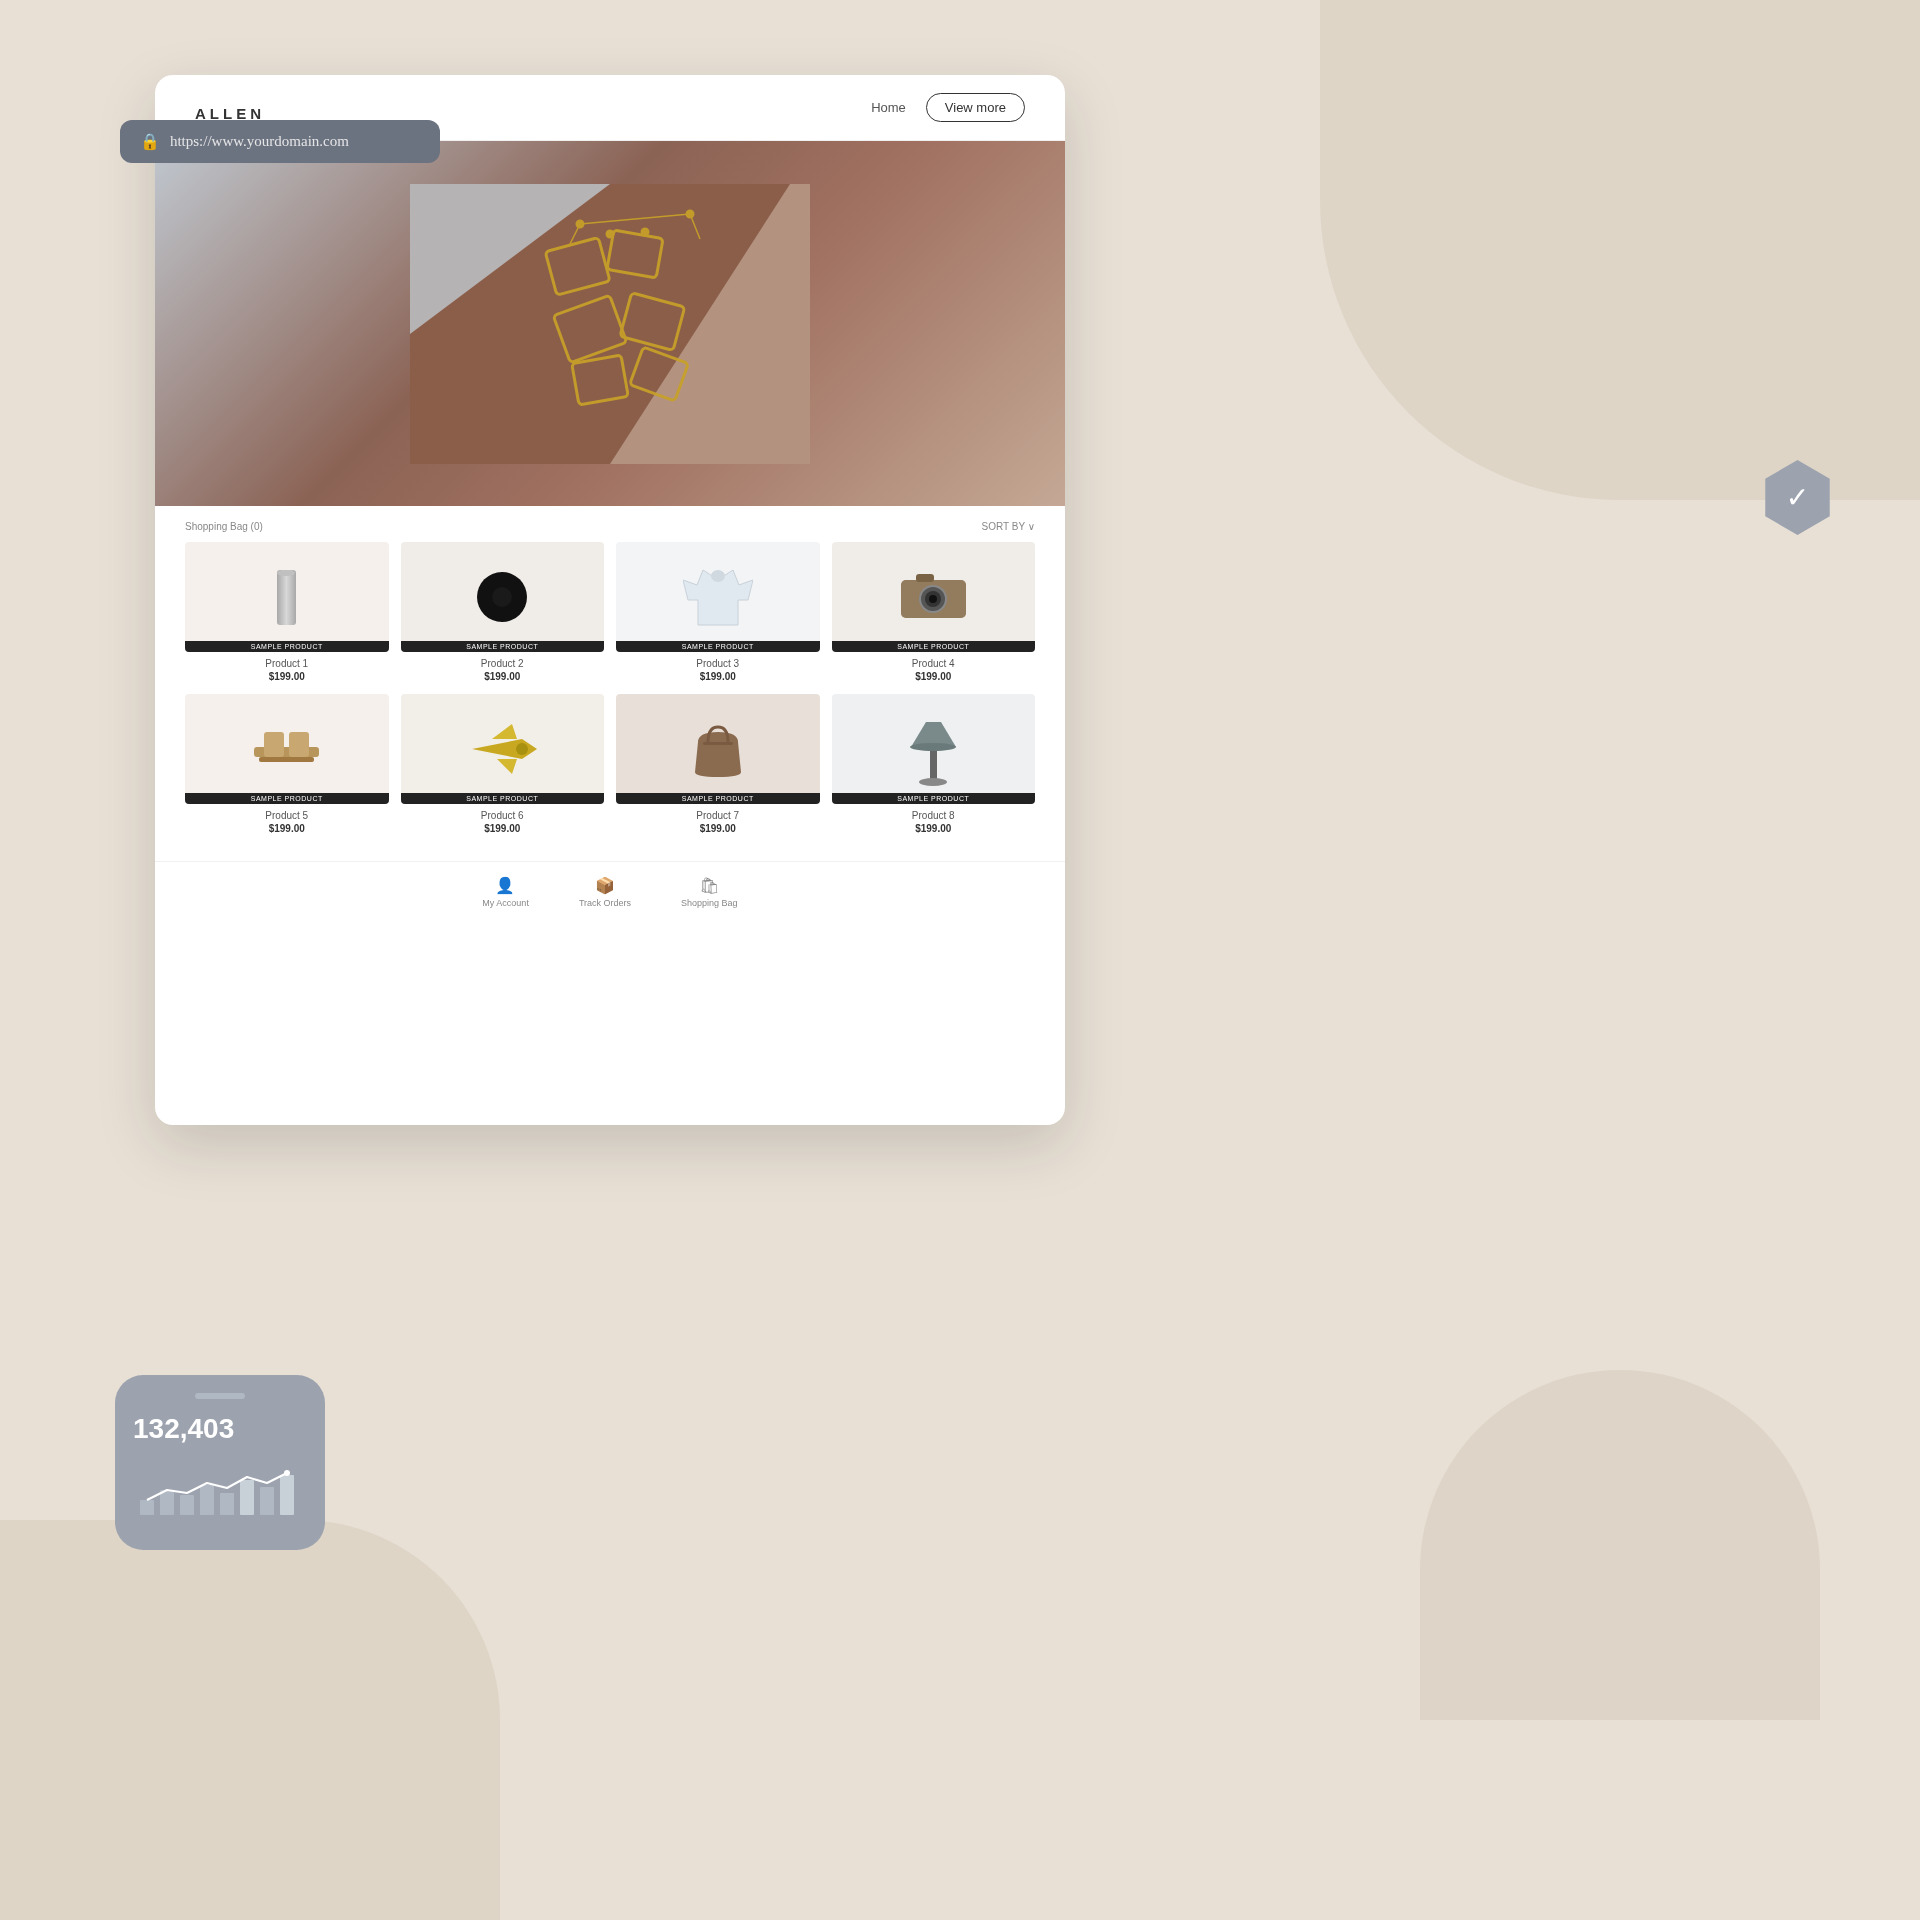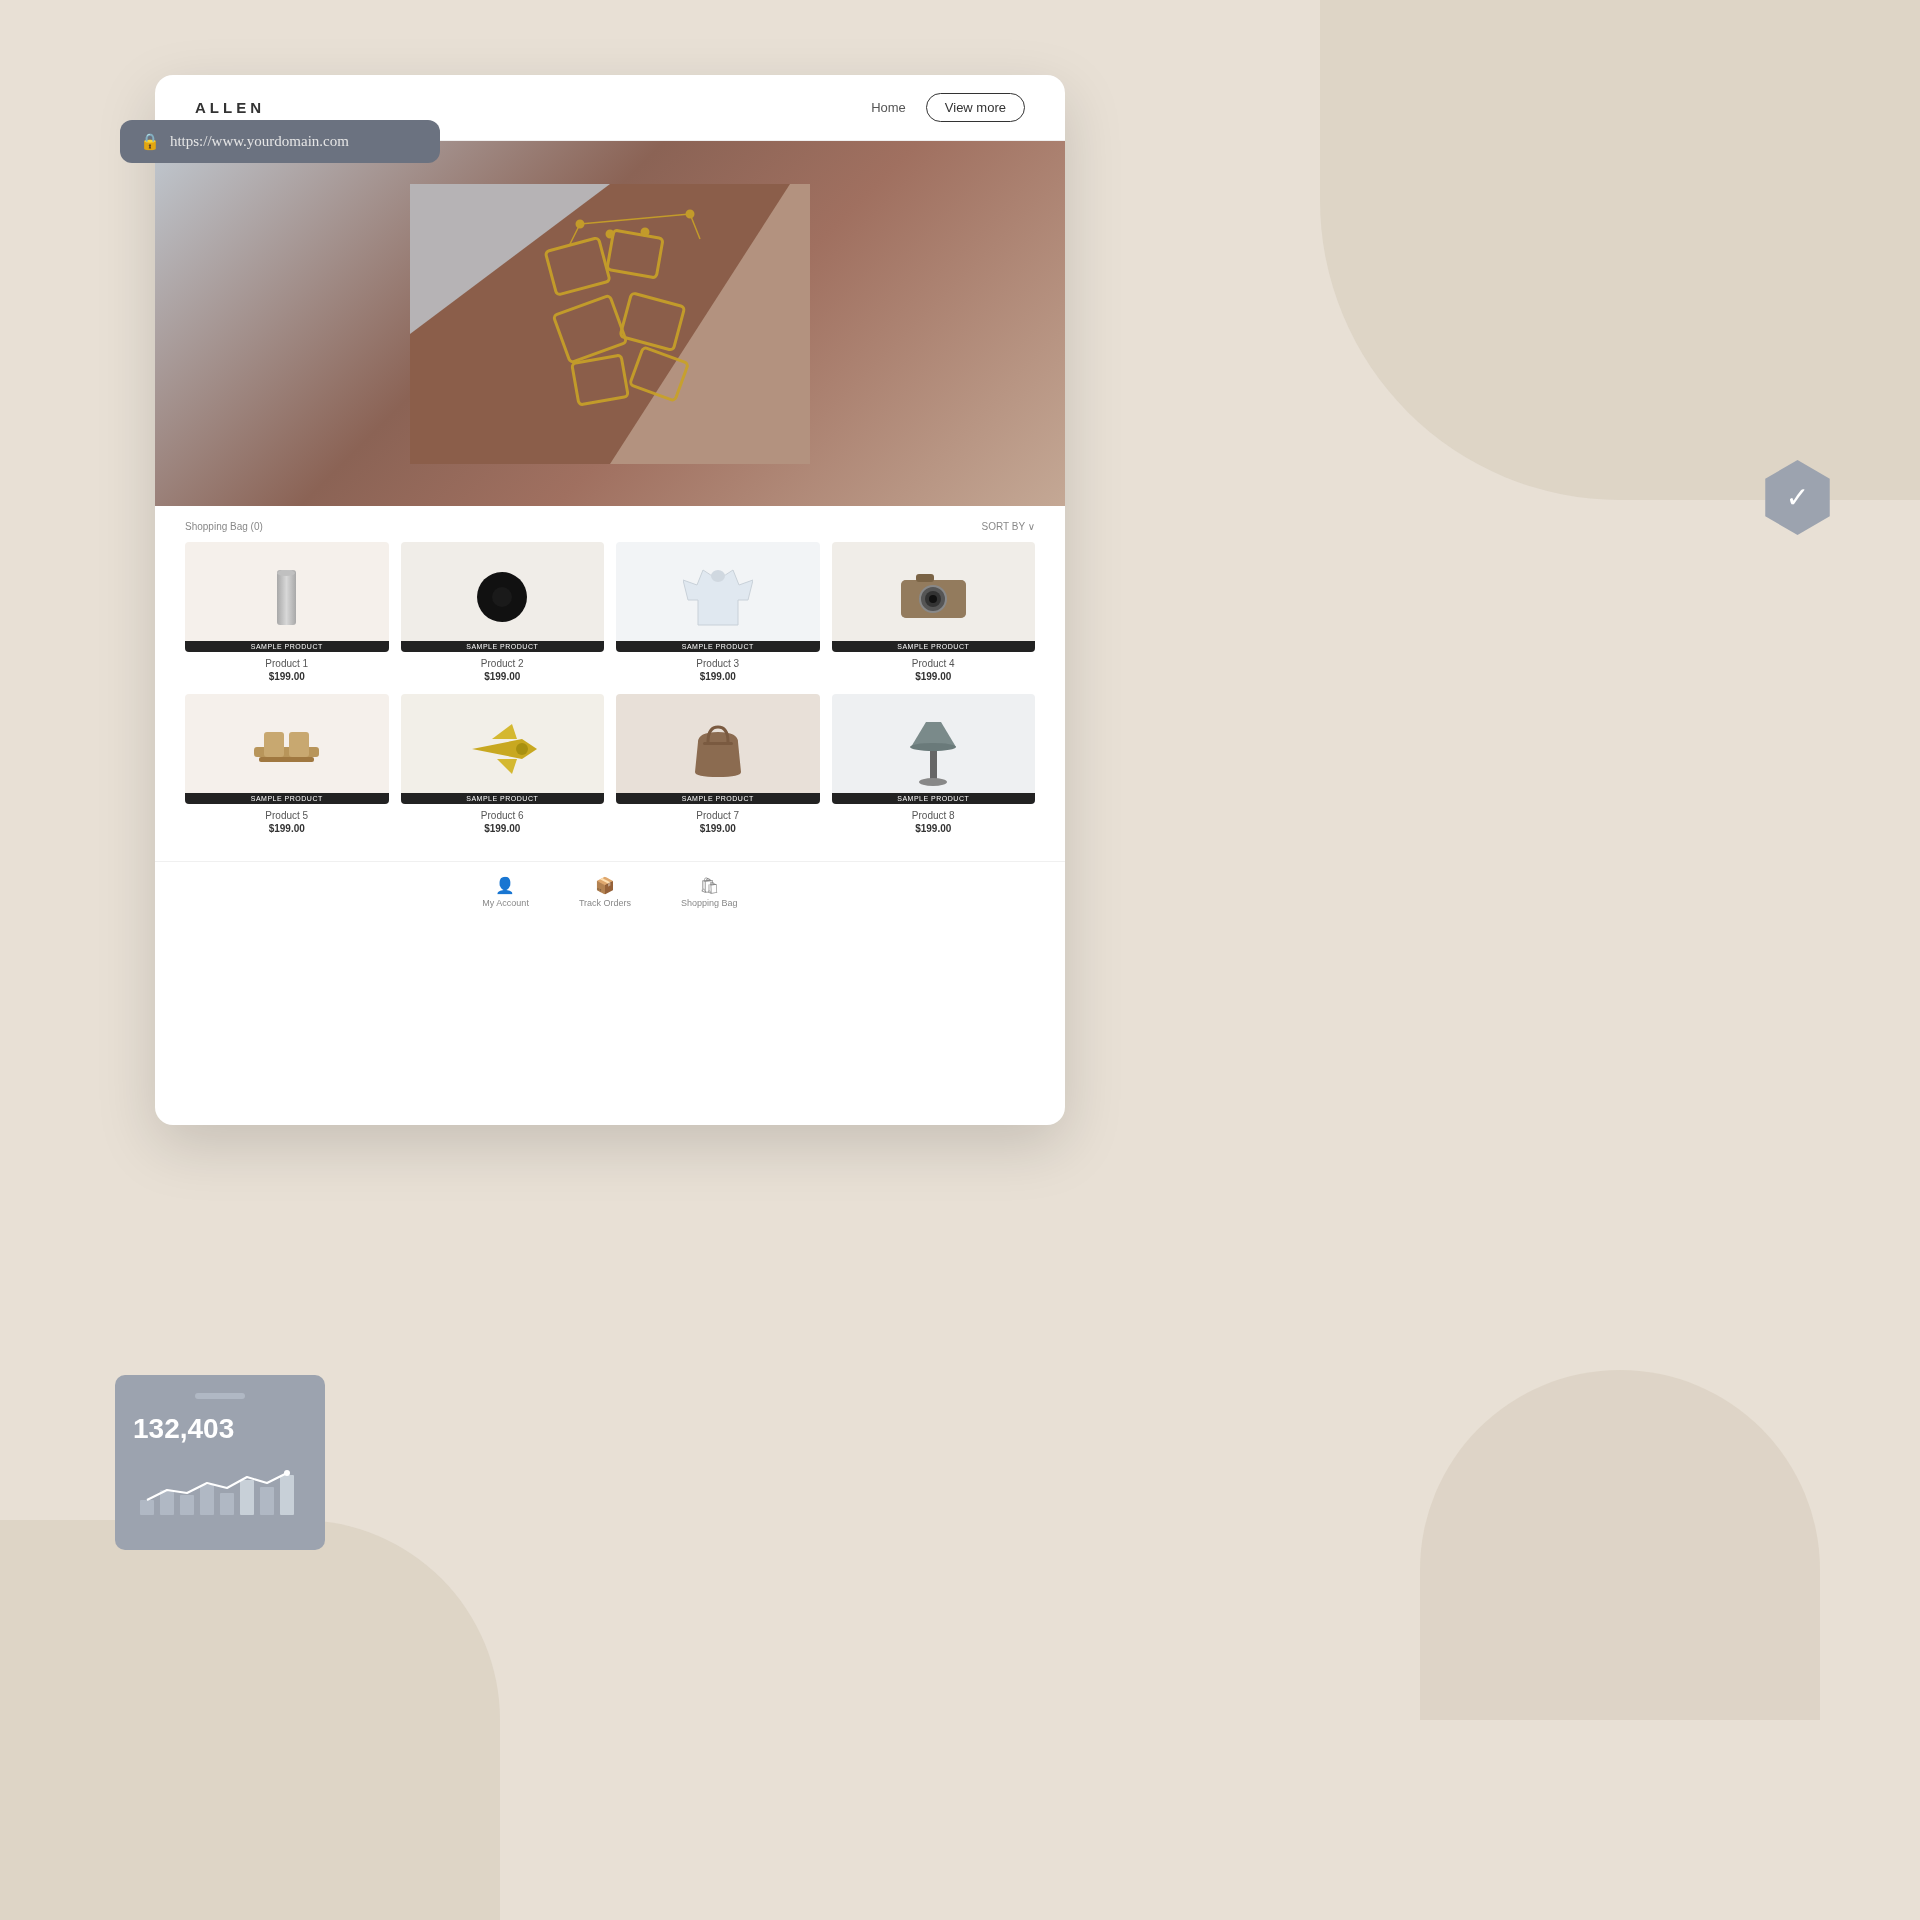--- a/index.html
+++ b/index.html
@@ -95,21 +95,21 @@
     }
 
     
     .stats-card {
       position: absolute;
       bottom: 370px;
       left: 115px;
       width: 210px;
       height: 175px;
       background: #9ca3af;
-      border-radius: 10px;
+      border-radius: 28px;
       padding: 18px;
       z-index: 20;
     }
     .stats-card .card-handle {
       width: 50px;
       height: 6px;
       background: #b0b8c4;
       border-radius: 3px;
       margin: 0 auto 14px;
     }
@@ -125,21 +125,21 @@
       height: 60px;
     }
     .stats-card svg {
       width: 100%;
       height: 100%;
     }
 
     
     .site-nav {
       display: flex;
-      align-items: center;
+      align-items: flex-end;
       justify-content: space-between;
       padding: 18px 40px;
       border-bottom: 1px solid #f0f0f0;
     }
     .site-logo {
       font-family: Arial, sans-serif;
       font-size: 15px;
       font-weight: bold;
       letter-spacing: 4px;
       color: #333;

